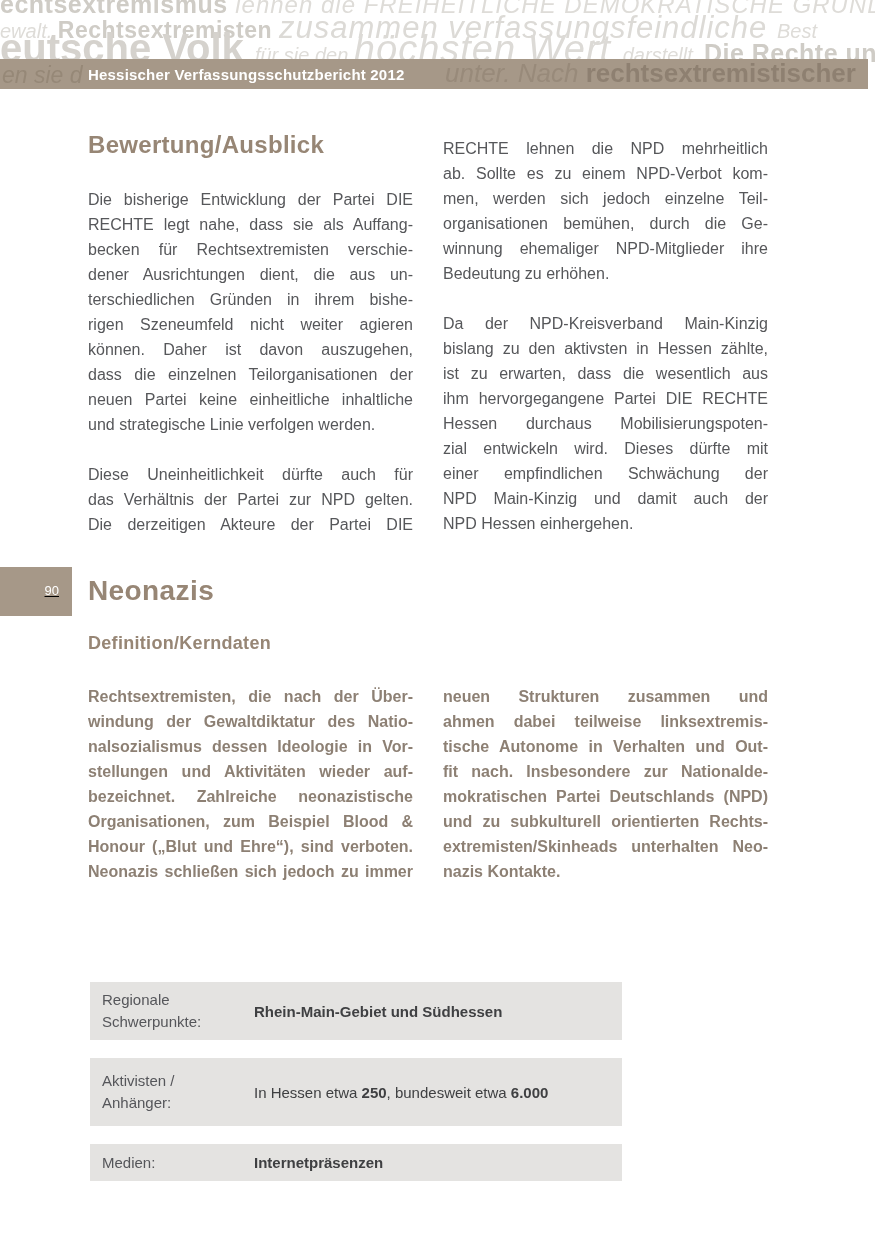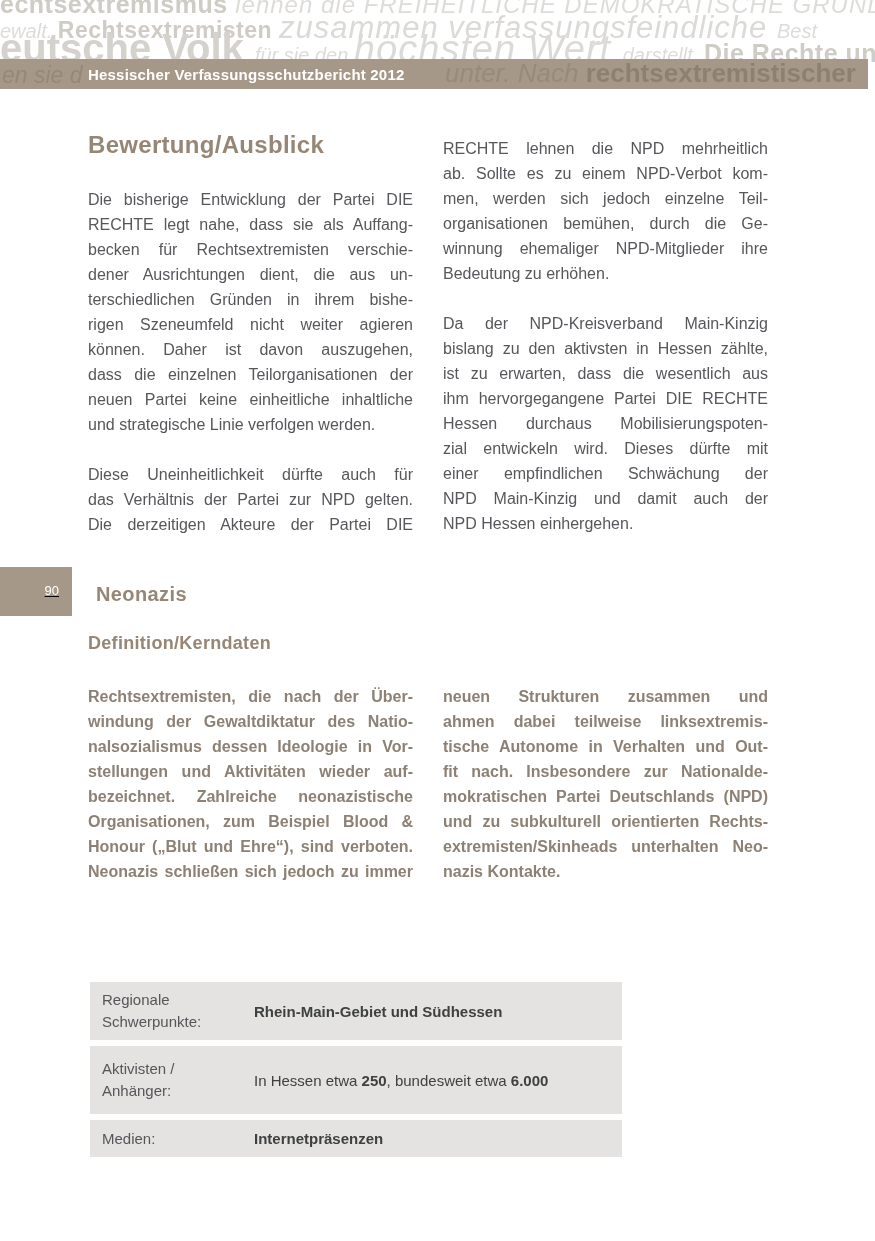--- a/index.html
+++ b/index.html
@@ -38,34 +38,34 @@
 
   
   .twocol{position:absolute;left:88px;width:680px;display:flex;gap:30px;}
   .col{width:325px;}
   #sec1{top:133px;}
   #sec1 .col-right{padding-top:3px;}
   #sec2cols{top:684px;}
 
   .h-sub{font-size:24px;font-weight:bold;color:var(--brown,#978675);
          margin:0 0 30px 0;line-height:24px;letter-spacing:.3px;}
-  .h-neonazis{position:absolute;top:575px;left:88px;margin:8px;font-size:20px;
+  .h-neonazis{position:absolute;top:575px;left:88px;margin:0;font-size:28px;
               font-weight:bold;color:var(--brown,#978675);letter-spacing:.4px;}
   .h-definition{position:absolute;top:633px;left:88px;margin:0;font-size:18px;
                 font-weight:bold;color:var(--brown,#978675);letter-spacing:.3px;}
 
   .para + .para{margin-top:25px;}
   .line{font-size:16px;line-height:25px;color:var(--body,#56575a);
         text-align:justify;text-align-last:justify;}
   .line.lastline{text-align-last:left;}
   .boldbrown .line{font-weight:bold;color:var(--defbrown,#8d8074);}
 
   
   .kvtable{position:absolute;top:982px;left:90px;width:532px;}
-  .kvrow{display:flex;align-items:center;background:var(--rowbg,#e4e3e1);margin-bottom:6px;}
+  .kvrow{display:flex;align-items:center;background:var(--rowbg,#e4e3e1);margin-bottom:18px;}
   .kvrow:nth-child(1){height:58px;}
   .kvrow:nth-child(2){height:68px;}
   .kvrow:nth-child(3){height:37px;margin-bottom:0;}
   .kvlabel{width:152px;padding-left:12px;font-size:15px;line-height:22px;
            color:#55565a;white-space:pre-line;}
   .kvvalue{flex:1;font-size:15px;color:#3f4042;}
   .kvvalue .b{font-weight:bold;}
 </style>
 </head>
 <body>

